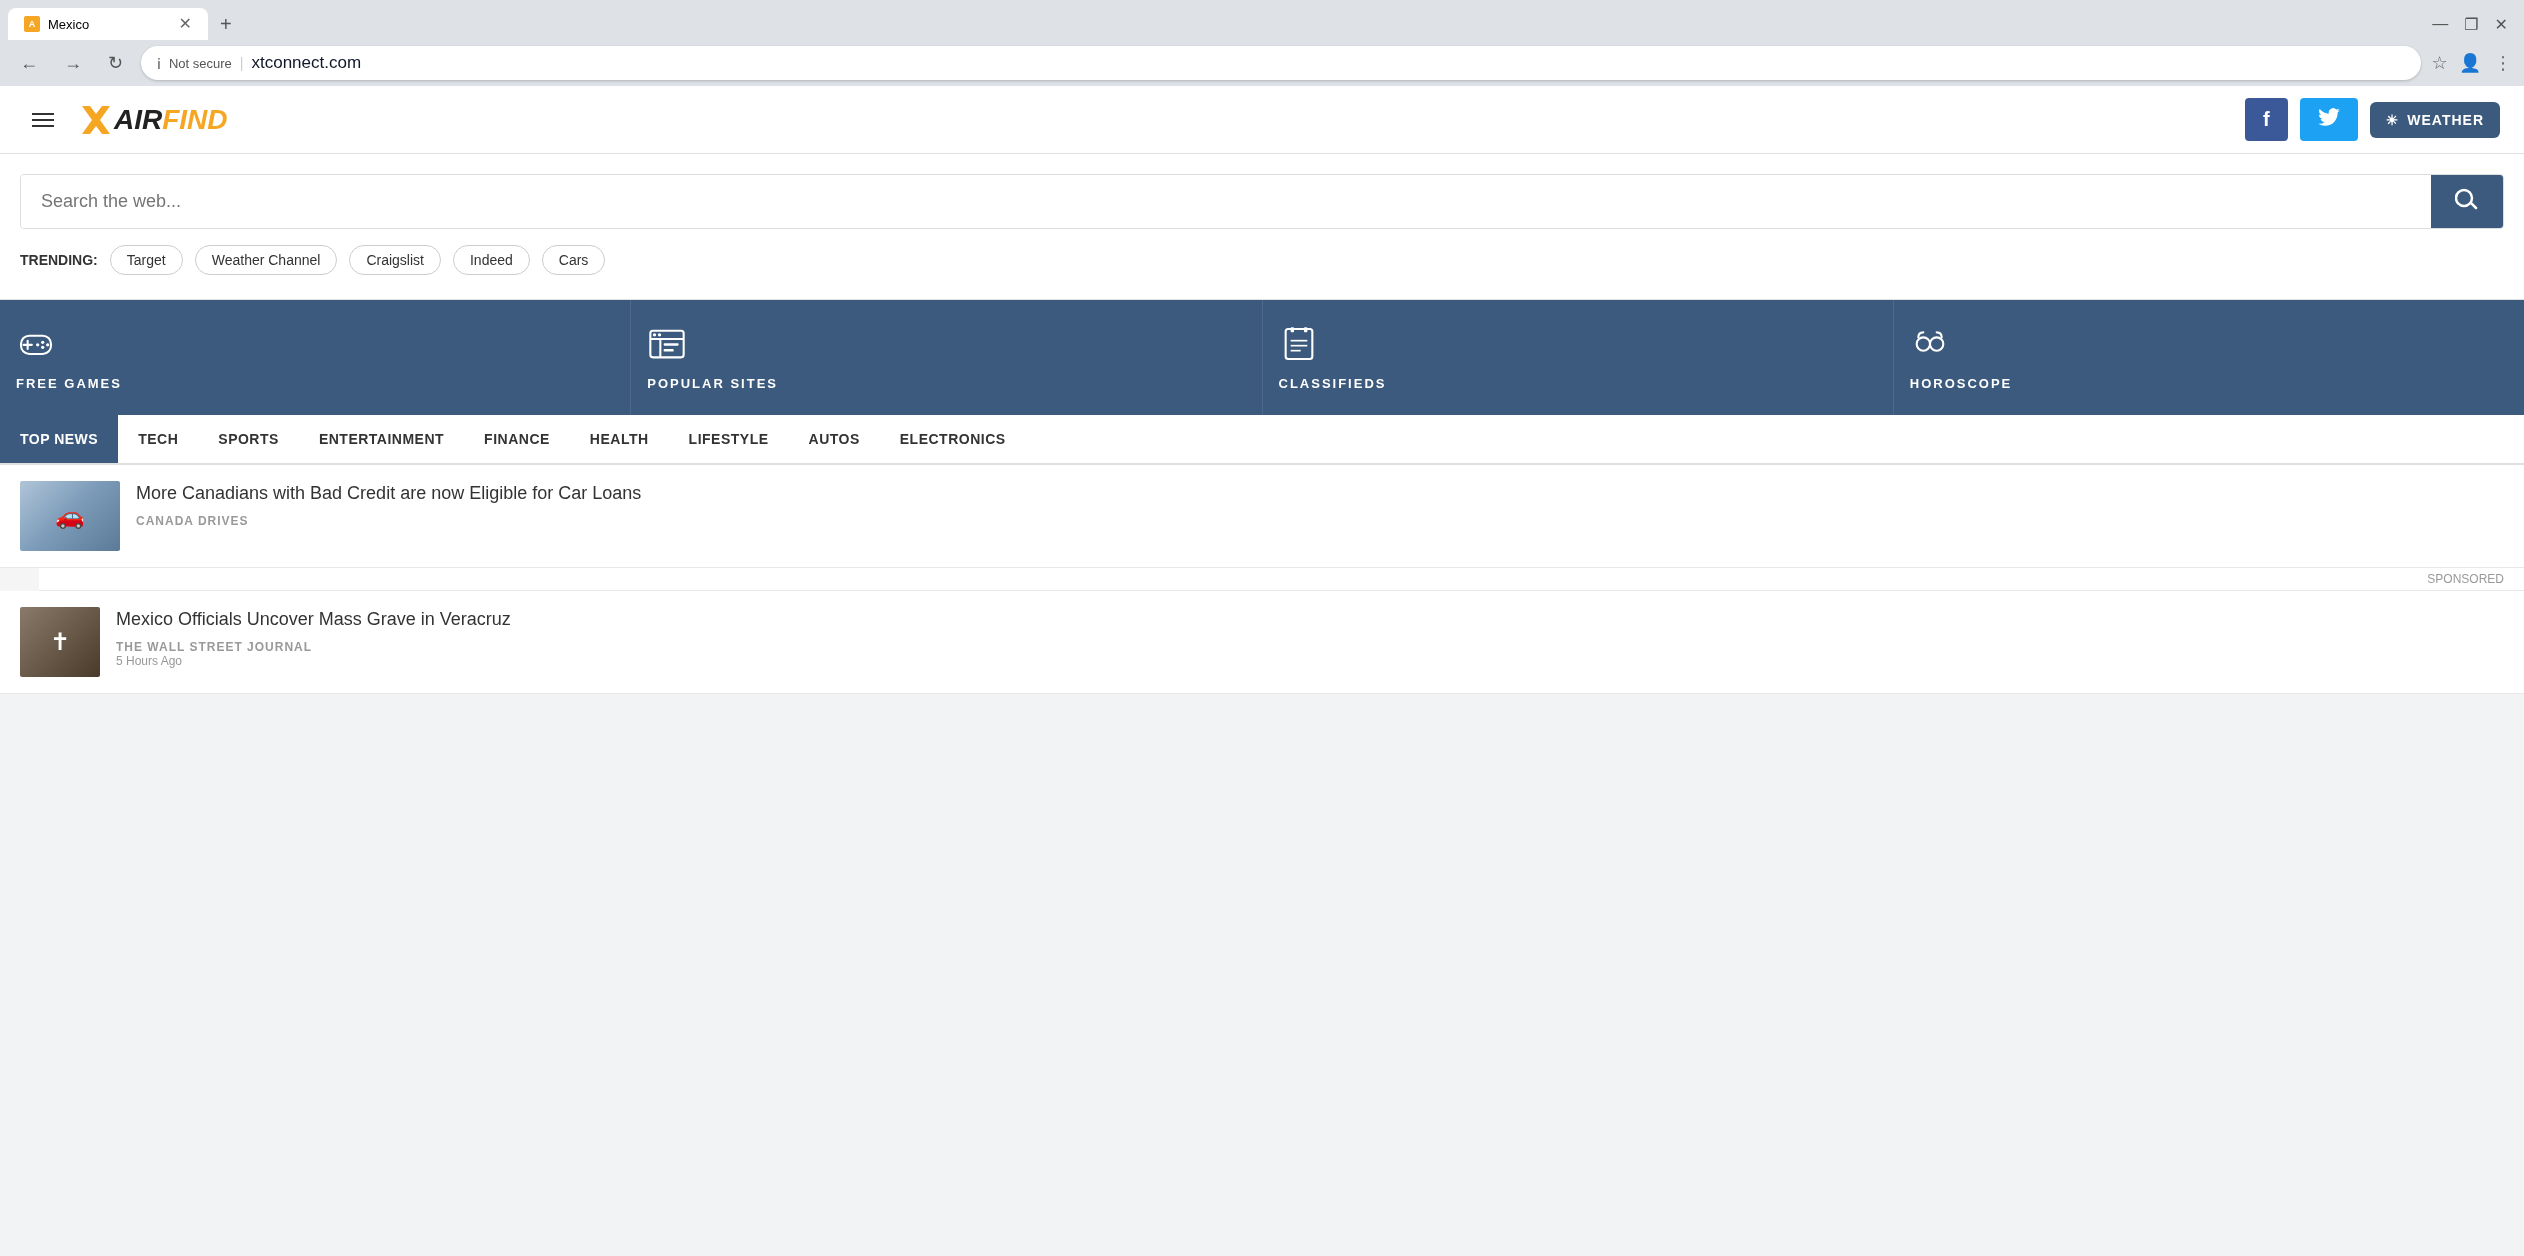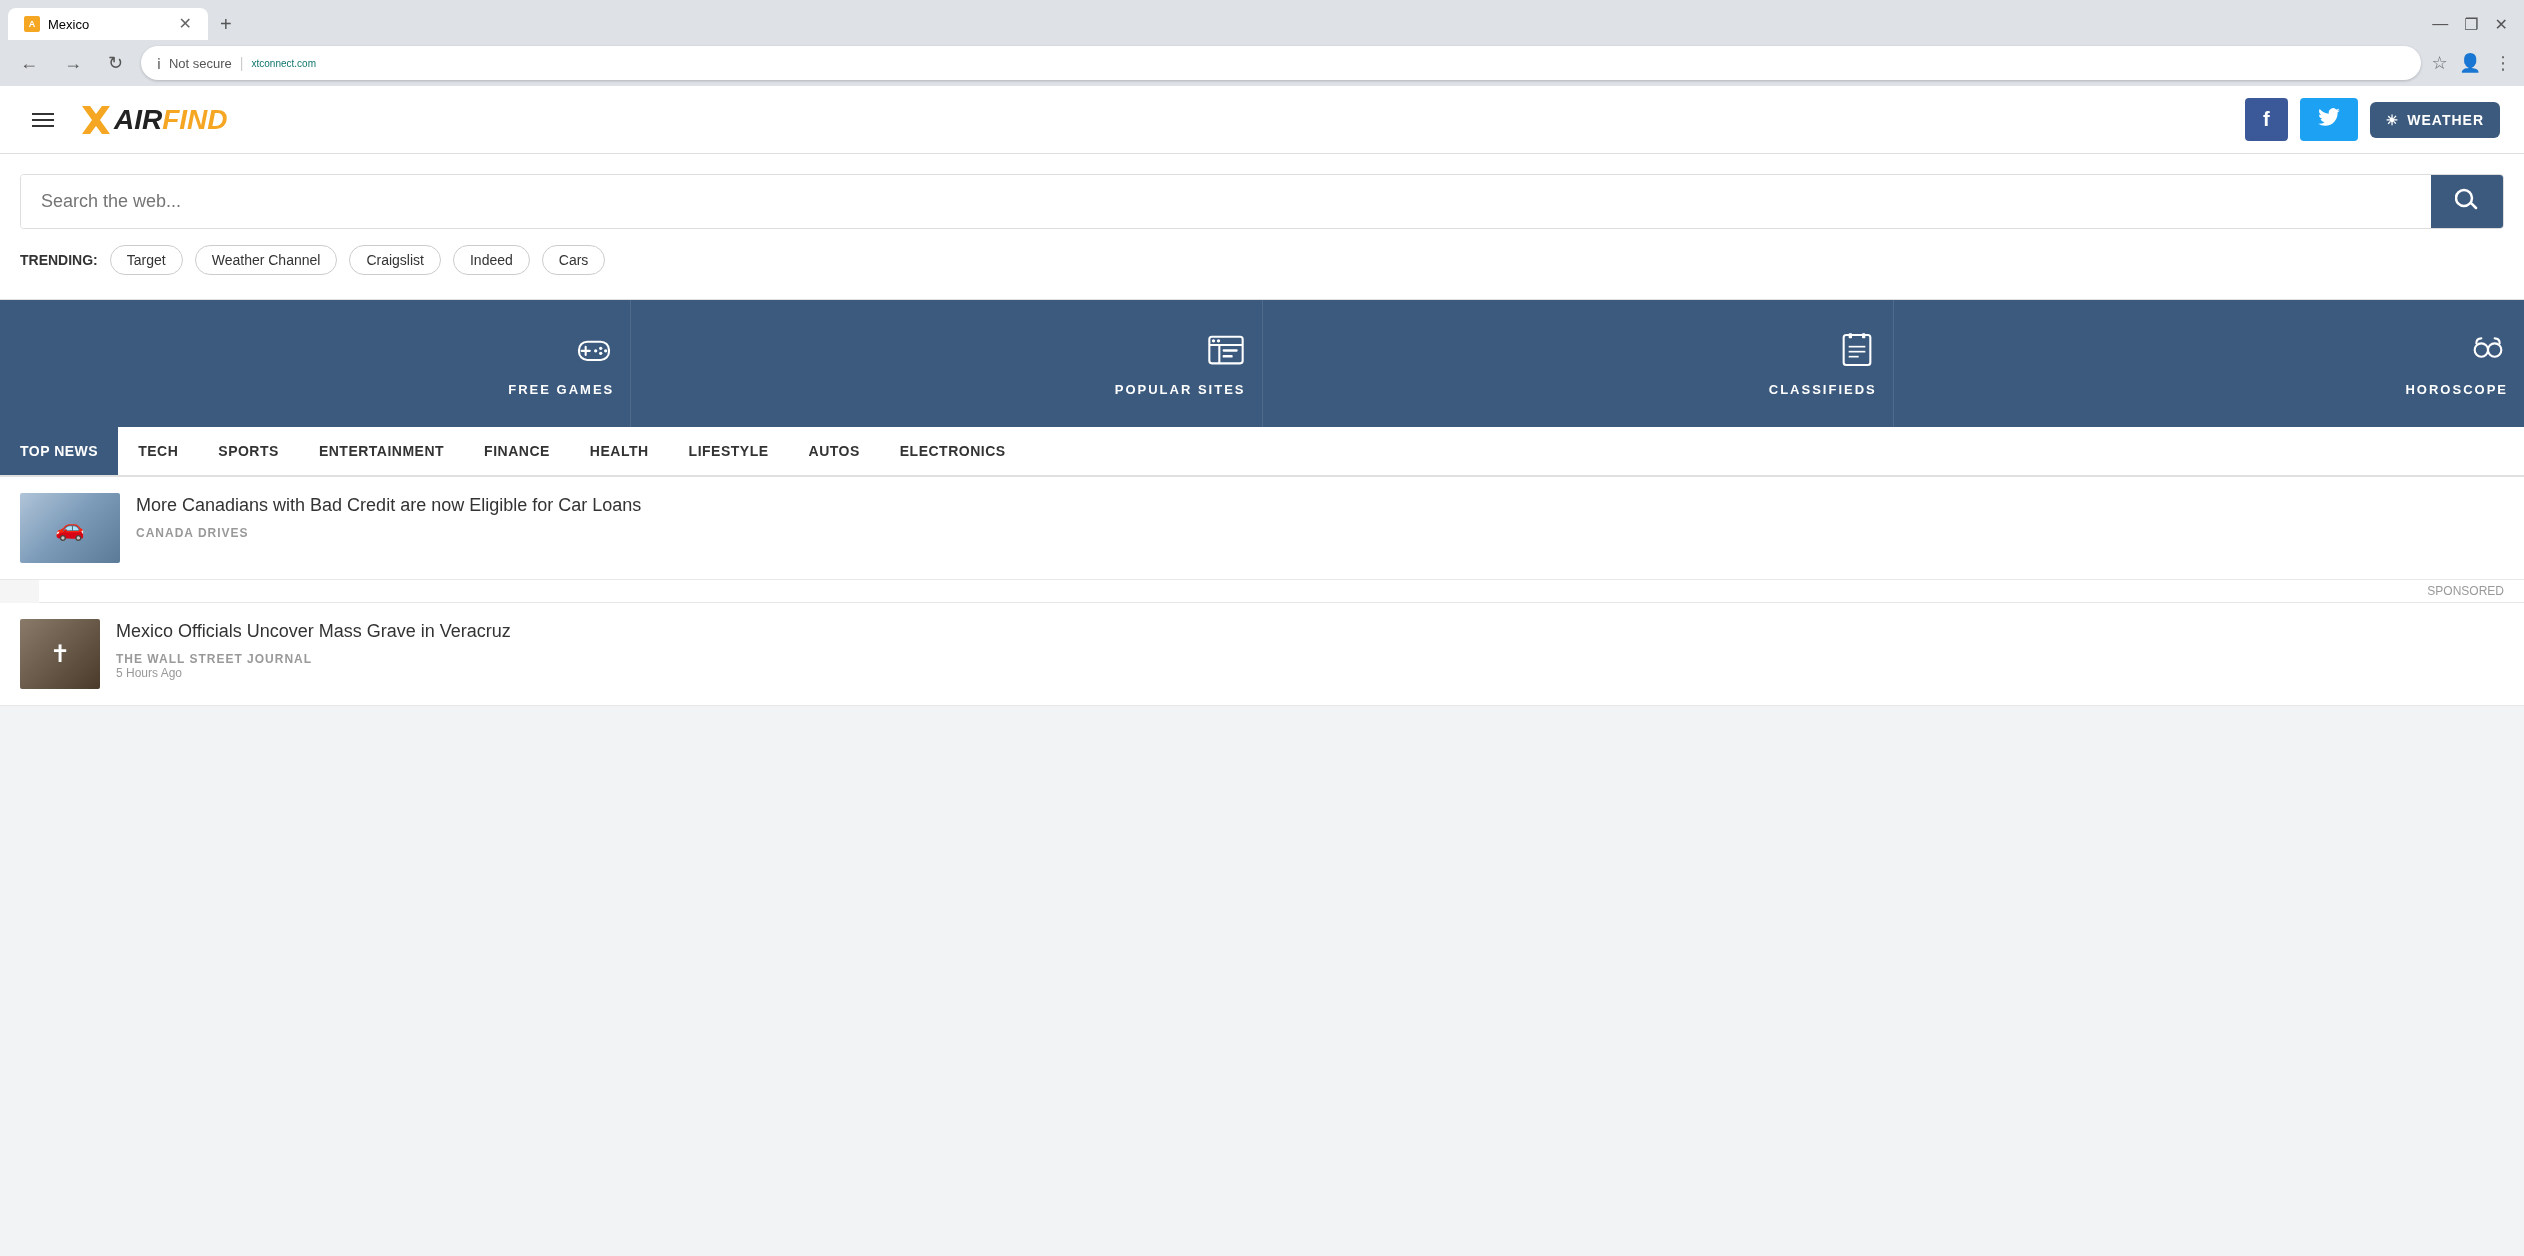--- a/index.html
+++ b/index.html
@@ -12,21 +12,21 @@
     .tab-favicon { width: 16px; height: 16px; background: #f5a623; border-radius: 2px; display: flex; align-items: center; justify-content: center; color: white; font-size: 9px; font-weight: bold; }
     .tab-close { margin-left: auto; color: #666; cursor: pointer; font-size: 16px; line-height: 1; }
     .new-tab-btn { background: none; border: none; color: #555; font-size: 20px; cursor: pointer; padding: 4px 8px; }
     .window-controls { margin-left: auto; display: flex; gap: 16px; padding-right: 8px; }
     .win-ctrl { background: none; border: none; font-size: 16px; cursor: pointer; color: #555; }
 
     .address-bar-row { background: #dee1e6; padding: 6px 12px; display: flex; align-items: center; gap: 10px; }
     .nav-btn { background: none; border: none; font-size: 18px; cursor: pointer; color: #555; padding: 4px 8px; border-radius: 50%; }
     .address-bar { flex: 1; background: white; border-radius: 20px; padding: 7px 16px; display: flex; align-items: center; gap: 8px; border: none; box-shadow: 0 1px 3px rgba(0,0,0,0.2); }
     .not-secure { color: #555; font-size: 13px; }
-    .url-text { color: #0f766e; font-size: 10px; }
+    .url-text { color: #0f172a; font-size: 17px; }
     .separator { color: #ccc; }
     .address-icons { display: flex; align-items: center; gap: 12px; }
     .addr-icon { color: #666; font-size: 18px; cursor: pointer; }
 
     
     .page { background: #f5f5f5; min-height: 600px; }
     
     
     .site-header { background: white; padding: 12px 24px; display: flex; align-items: center; justify-content: space-between; border-bottom: 1px solid #e0e0e0; }
     .hamburger { display: flex; flex-direction: column; gap: 4px; cursor: pointer; padding: 8px; }
@@ -46,21 +46,21 @@
     .search-input { flex: 1; padding: 16px 20px; font-size: 18px; border: none; outline: none; color: #999; }
     .search-btn { background: #3c5a7d; color: white; border: none; padding: 0 24px; cursor: pointer; font-size: 22px; }
     
     
     .trending-row { display: flex; align-items: center; gap: 12px; margin-top: 16px; flex-wrap: wrap; }
     .trending-label { font-weight: bold; font-size: 14px; color: #333; text-transform: uppercase; }
     .trend-tag { border: 1px solid #ccc; border-radius: 20px; padding: 6px 16px; font-size: 14px; color: #333; cursor: pointer; background: white; }
 
     
     .quick-links { display: flex; background: #3c5a7d; }
-    .quick-link { flex: 1; display: flex; flex-direction: column; align-items: flex-end; justify-content: center; padding: 30px 16px; cursor: pointer; border-right: 1px solid rgba(255,255,255,0.1); color: white; text-decoration: none; }
+    .quick-link { flex: 1; display: flex; flex-direction: column; align-items: flex-start; justify-content: center; padding: 24px 16px; cursor: pointer; border-right: 1px solid rgba(255,255,255,0.1); color: white; text-decoration: none; }
     .quick-link:last-child { border-right: none; }
     .quick-link-label { font-size: 13px; letter-spacing: 2px; font-weight: bold; color: white; }
 
     
     .news-section { background: white; }
     .news-tabs { display: flex; border-bottom: 2px solid #e0e0e0; background: white; }
     .news-tab { padding: 16px 20px; font-size: 14px; font-weight: bold; cursor: pointer; color: #333; border: none; background: none; text-transform: uppercase; letter-spacing: 0.5px; }
     .news-tab.active { background: #3c5a7d; color: white; }
 
     

